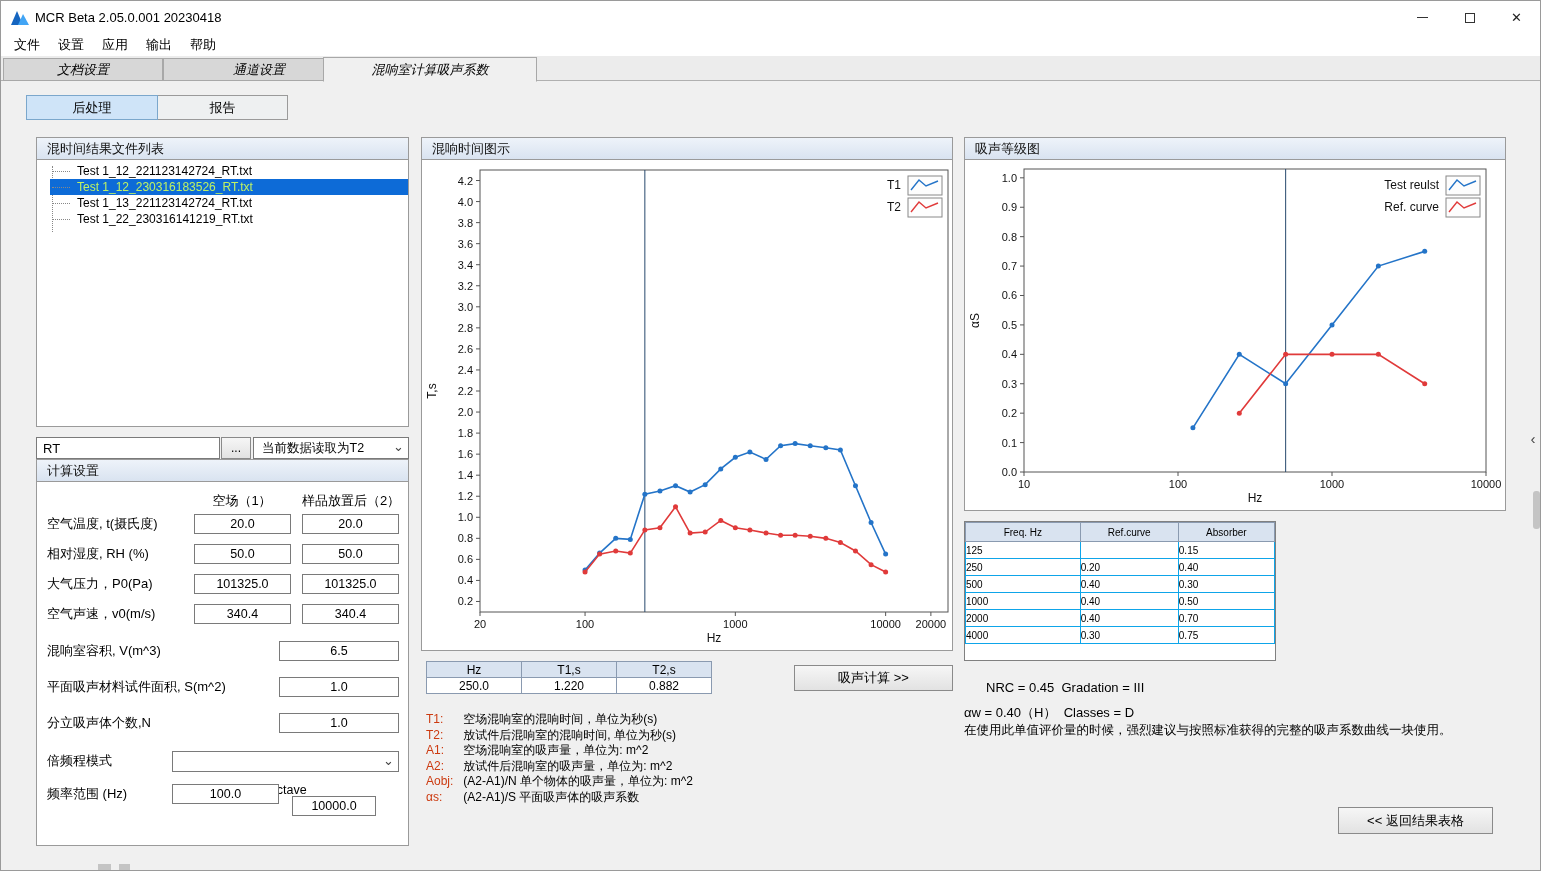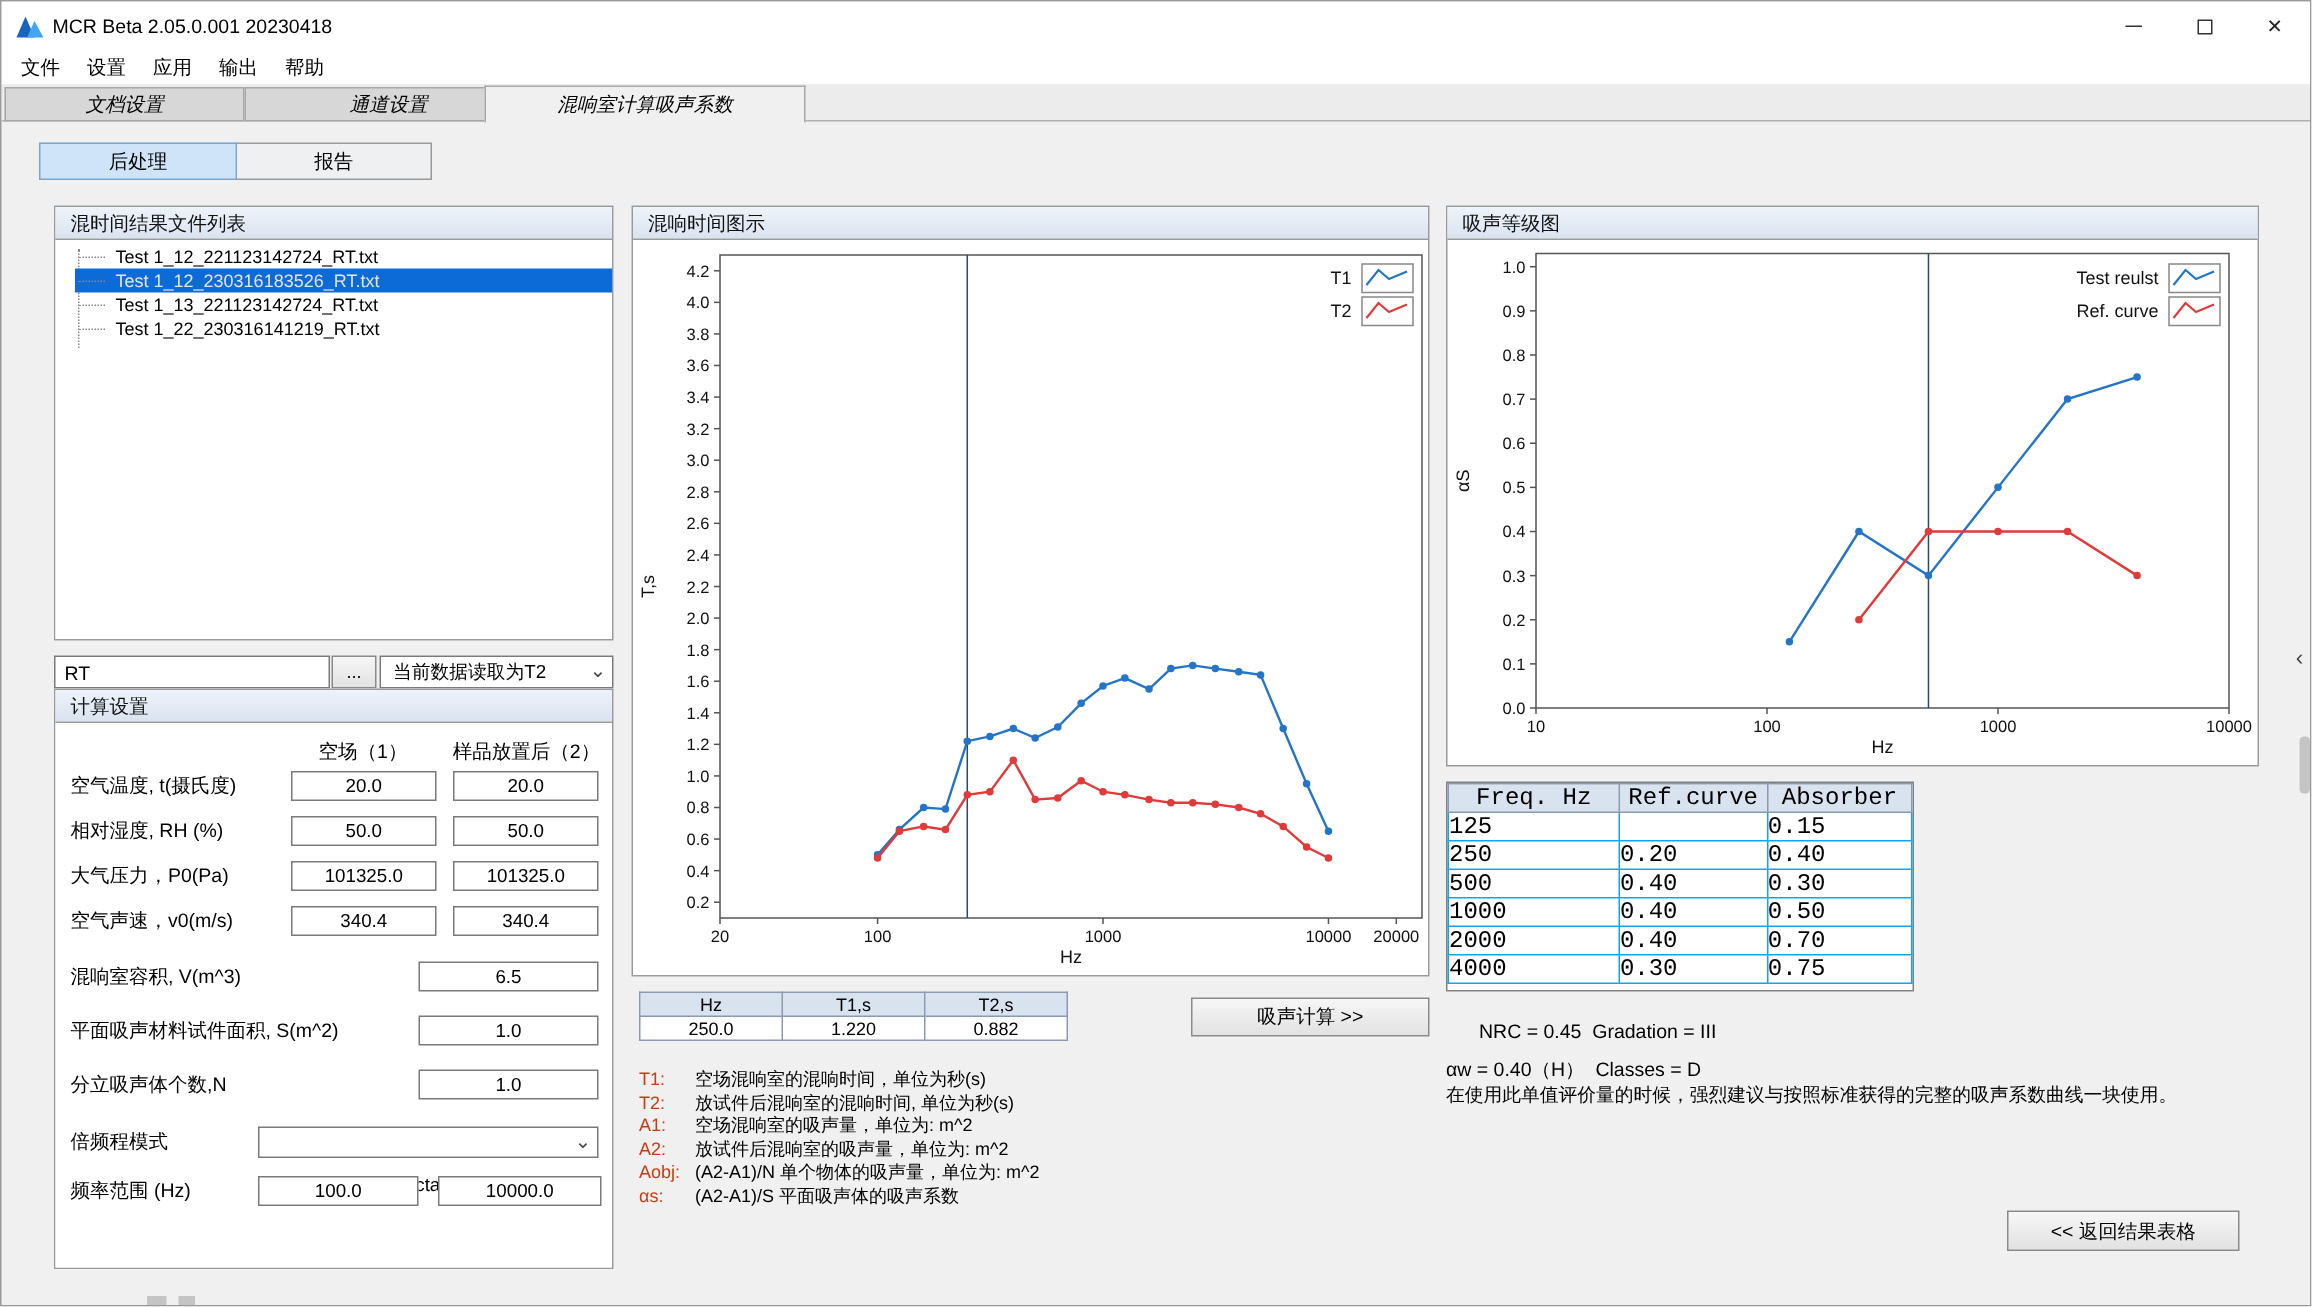--- a/index.html
+++ b/index.html
@@ -41,21 +41,21 @@
   .ghdr { height:22px; line-height:21px; padding-left:10px; font-size:13px; color:#111;
           background:linear-gradient(#eef3fa,#d9e3f0); border-bottom:1px solid #9a9a9a; }
 
   
   #g-files { left:35px; top:136px; width:373px; height:290px; }
   .filelist { position:relative; height:266px; background:#fff; padding-top:3px; overflow:hidden; }
   .filelist::before { content:""; position:absolute; left:15px; top:6px; height:66px; border-left:1px dotted #888; }
   .flitem { position:relative; height:16px; line-height:16px; font-size:12px; margin-left:13px; padding-left:27px;
             white-space:nowrap; cursor:default; }
   .flitem::before { content:""; position:absolute; left:2px; top:8px; width:18px; border-top:1px dotted #888; }
-  .flitem.sel { background:#0d6bd7; color:#e5e5e5; }
+  .flitem.sel { background:#0d6bd7; color:#bef264; }
 
   
   #rt-input { position:absolute; left:35px; top:436px; width:184px; height:22px; border:1px solid #7a7a7a;
               font-family:inherit; font-size:13px; padding-left:6px; background:#fff; }
   #browse-btn { position:absolute; left:220px; top:436px; width:30px; height:22px; font-size:12px; }
   #data-combo { position:absolute; left:252px; top:436px; width:156px; height:22px; border:1px solid #7a7a7a;
                 background:#fff; cursor:pointer; }
   #data-combo .val { position:absolute; left:8px; top:0; line-height:21px; font-size:12.5px; white-space:nowrap; }
   .chev { position:absolute; right:4px; top:1px; font-size:13px; color:#444; }
 
@@ -66,21 +66,21 @@
   #colh1 { left:155px; width:100px; }
   #colh2 { left:258px; width:112px; }
   .crow { position:absolute; left:0; width:100%; height:21px; }
   .clabel { position:absolute; left:10px; line-height:20px; font-size:13px; white-space:nowrap; }
   .cin { position:absolute; height:20px; border:1px solid #7a7a7a; font-family:inherit; font-size:12.5px;
          text-align:center; background:#fff; }
   .in1 { left:157px; width:97px; }
   .in2 { left:265px; width:97px; }
   .insingle { left:242px; width:120px; }
   .fmin { left:135px; width:107px; }
-  .fmax { left:255px; width:109px; }
+  .fmax { left:255px; width:84px;margin-top:12px; }
   .combo { position:absolute; left:135px; width:227px; height:21px; border:1px solid #7a7a7a; background:#fff; cursor:pointer; }
   .combo .val { position:absolute; left:0; right:18px; text-align:center; line-height:20px; font-size:12.5px;margin-top:28px; }
 
   
   #g-rtchart { left:420px; top:136px; width:532px; height:514px; }
   #g-abschart { left:963px; top:136px; width:542px; height:374px; }
   svg { display:block; }
   svg text { font-family:"Liberation Sans", sans-serif; }
 
   
@@ -95,21 +95,21 @@
   .nkey { color:#cc3a10; min-width:34px; }
 
   button { position:absolute; font-family:inherit; background:linear-gradient(#f6f6f6,#e2e2e2);
            border:1px solid #8a8a8a; cursor:pointer; }
   #absorb-calc-btn { left:793px; top:664px; width:159px; height:26px; font-size:13px; }
   #back-btn { left:1337px; top:806px; width:155px; height:27px; font-size:13px; }
 
   
   #abs-table-wrap { position:absolute; left:963px; top:520px; width:312px; height:140px; background:#fff;
                     border:1px solid #808080; }
-  #abs-table { border-collapse:collapse; width:100%; font-size:16px;font-family:Liberation Mono, monospace; }
+  #abs-table { border-collapse:collapse; width:100%; font-size:10px; }
   #abs-table th { height:19px; background:#d9e3f0; border:1px solid #8a9ab0; font-weight:normal; }
   #abs-table td { height:17px; border:1px solid #0ea5e9; }
   .cw1 { width:116px; } .cw2 { width:99px; } .cw3 { width:97px; }
 
   #nrc-text { position:absolute; left:985px; top:679px; font-size:13px; white-space:pre; }
   #aw-text  { position:absolute; left:963px; top:703px; font-size:13px; white-space:pre; }
   #abs-note { position:absolute; left:963px; top:721px; font-size:12.5px; white-space:nowrap; }
 
   
   #collapse-handle { position:absolute; left:1524px; top:426px; width:16px; height:24px; font-size:15px; color:#444;

